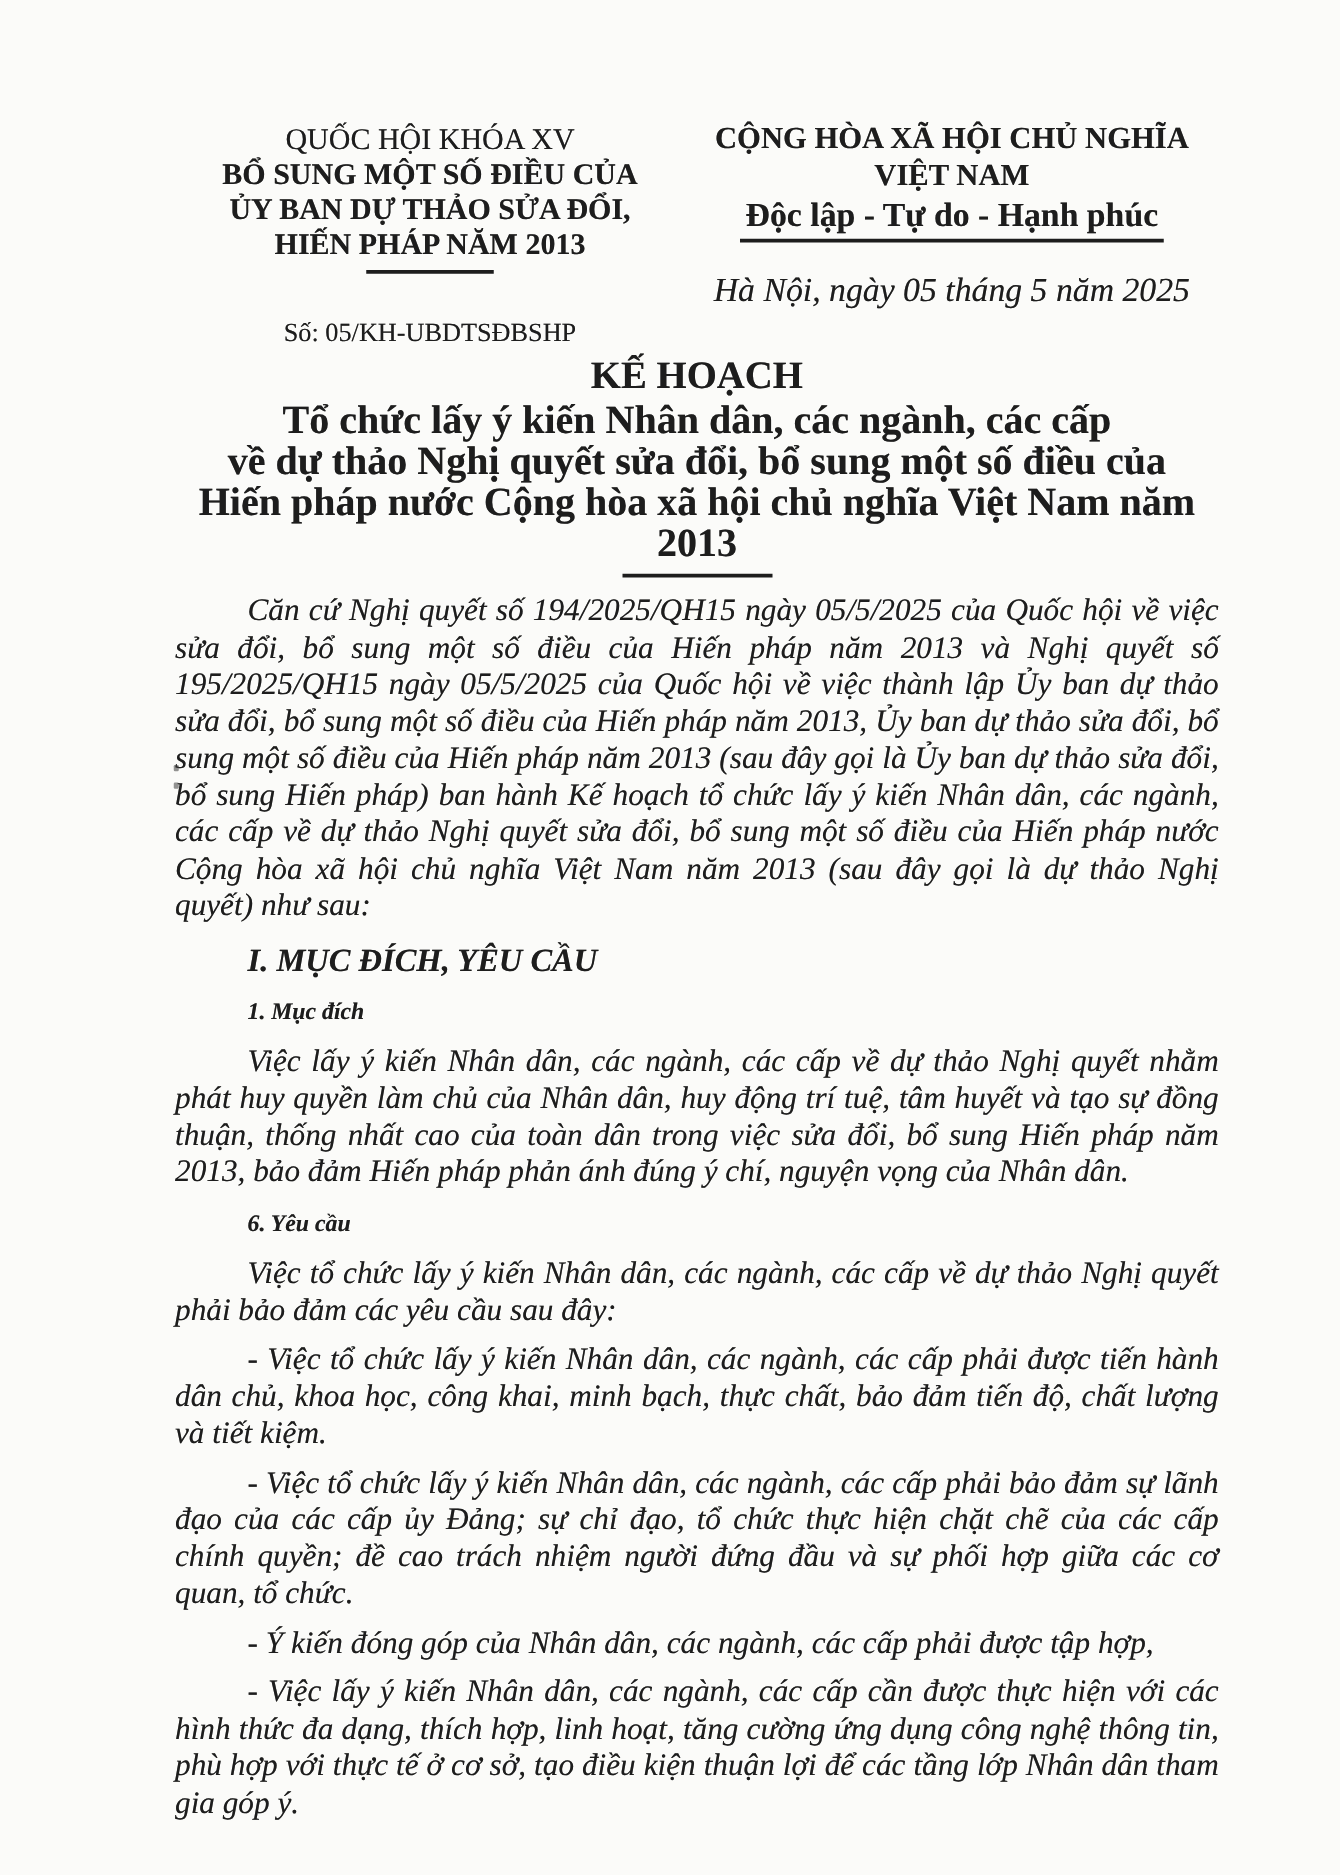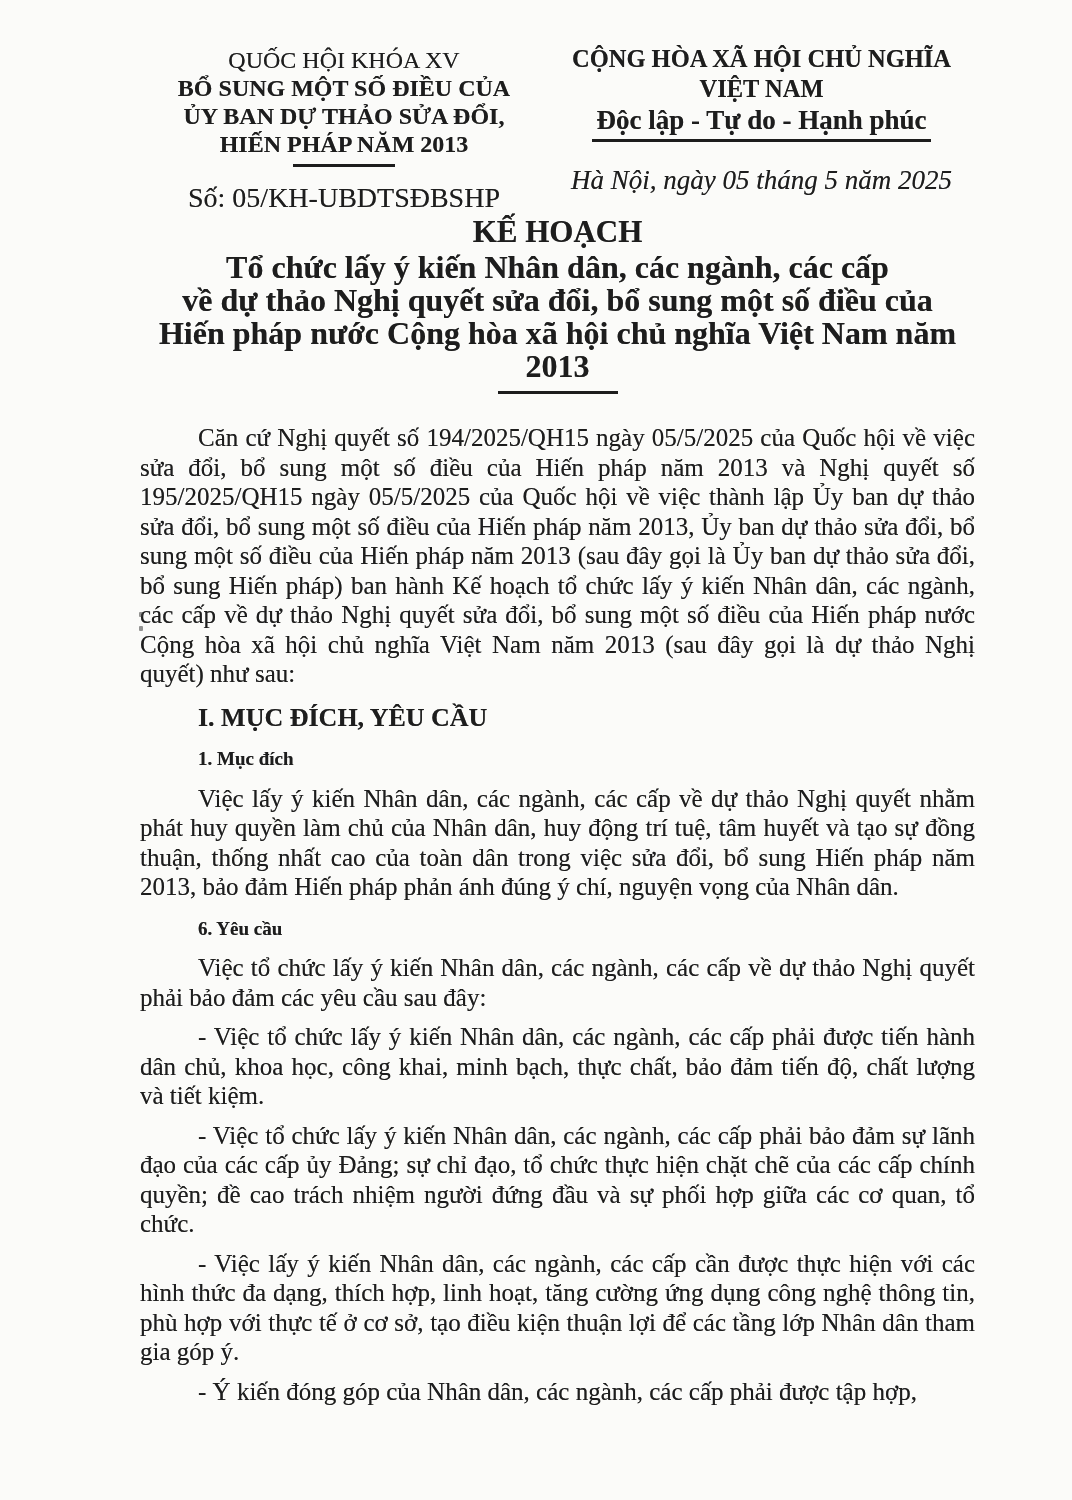--- a/index.html
+++ b/index.html
@@ -7,44 +7,44 @@
   .page {
     position:relative;
     width:1072px; height:1500px;
     margin:0 auto;
     background:#fbfbf9;
     overflow:hidden;
     font-family:"Liberation Serif","DejaVu Serif",serif;
     color:#1d1d1d;
     text-shadow:0 0 .5px rgba(20,20,20,.55);
   }
-  .content { padding:44px 97px 0 140px; }
+  .content { padding:96px 97px 0 140px; }
 
   
   .header { display:flex; align-items:flex-start; }
   .header-left { width:408px; text-align:center; padding-top:2px; }
   .hl-line1 { font-size:24px; line-height:28px; }
   .hl-bold  { font-weight:bold; font-size:24px; line-height:28px; }
   .hl-divider { width:102px; border-bottom:3px solid #1d1d1d; margin:6px auto 0; }
-  .doc-number { margin-top:16px; font-size:28px; line-height:30px; }
+  .doc-number { margin-top:32px; font-size:21px; line-height:30px; }
 
   .header-right { flex:1; text-align:center; }
   .hr-line1 { font-weight:bold; font-size:24.5px; line-height:30px; }
   .hr-motto { display:inline-block; font-weight:bold; font-size:27px; line-height:32px;
               border-bottom:3px solid #1d1d1d; padding:0 4px 3px;font-family:Liberation Serif, serif; }
   .hr-date { margin-top:22px; font-style:italic; font-size:27px; line-height:32px; }
 
   
   .title-block { text-align:center; }
   .doc-type { font-weight:bold; font-size:31px; line-height:38px; }
   .subtitle { font-weight:bold; font-size:32px; line-height:33px; }
   .title-divider { width:120px; border-bottom:3px solid #1d1d1d; margin:8px auto 0; }
 
   
-  .body-text { margin-top:29px; font-size:25px; line-height:29.5px; text-align:justify; }
+  .body-text { margin-top:12px; font-size:25px; line-height:29.5px; text-align:justify;font-style:italic; }
   .body-text p { margin:10px 0 0; text-indent:58px; }
   .sec-1 { font-weight:bold; font-size:26px; margin-top:14px !important; text-align:left; }
   .sec-2 { font-weight:bold; font-size:19px; margin-top:12px !important; text-align:left; }
 
   
   .scan-artifact { position:absolute; left:139px; top:612px; width:4px; height:26px; }
   .scan-artifact::before, .scan-artifact::after {
     content:""; position:absolute; left:0; width:4px; height:5px; background:rgba(60,60,60,.55); border-radius:1px;
   }
   .scan-artifact::before { top:0; }
@@ -87,18 +87,18 @@
 
     <div class="body-text">
       <p>Căn cứ Nghị quyết số 194/2025/QH15 ngày 05/5/2025 của Quốc hội về việc sửa đổi, bổ sung một số điều của Hiến pháp năm 2013 và Nghị quyết số 195/2025/QH15 ngày 05/5/2025 của Quốc hội về việc thành lập Ủy ban dự thảo sửa đổi, bổ sung một số điều của Hiến pháp năm 2013, Ủy ban dự thảo sửa đổi, bổ sung một số điều của Hiến pháp năm 2013 (sau đây gọi là Ủy ban dự thảo sửa đổi, bổ sung Hiến pháp) ban hành Kế hoạch tổ chức lấy ý kiến Nhân dân, các ngành, các cấp về dự thảo Nghị quyết sửa đổi, bổ sung một số điều của Hiến pháp nước Cộng hòa xã hội chủ nghĩa Việt Nam năm 2013 (sau đây gọi là dự thảo Nghị quyết) như sau:</p>
       <p class="sec-1">I. MỤC ĐÍCH, YÊU CẦU</p>
       <p class="sec-2">1. Mục đích</p>
       <p>Việc lấy ý kiến Nhân dân, các ngành, các cấp về dự thảo Nghị quyết nhằm phát huy quyền làm chủ của Nhân dân, huy động trí tuệ, tâm huyết và tạo sự đồng thuận, thống nhất cao của toàn dân trong việc sửa đổi, bổ sung Hiến pháp năm 2013, bảo đảm Hiến pháp phản ánh đúng ý chí, nguyện vọng của Nhân dân.</p>
       <p class="sec-2">6. Yêu cầu</p>
       <p>Việc tổ chức lấy ý kiến Nhân dân, các ngành, các cấp về dự thảo Nghị quyết phải bảo đảm các yêu cầu sau đây:</p>
       <p>- Việc tổ chức lấy ý kiến Nhân dân, các ngành, các cấp phải được tiến hành dân chủ, khoa học, công khai, minh bạch, thực chất, bảo đảm tiến độ, chất lượng và tiết kiệm.</p>
       <p>- Việc tổ chức lấy ý kiến Nhân dân, các ngành, các cấp phải bảo đảm sự lãnh đạo của các cấp ủy Đảng; sự chỉ đạo, tổ chức thực hiện chặt chẽ của các cấp chính quyền; đề cao trách nhiệm người đứng đầu và sự phối hợp giữa các cơ quan, tổ chức.</p>
+      <p>- Ý kiến đóng góp của Nhân dân, các ngành, các cấp phải được tập hợp,</p>
       <p>- Việc lấy ý kiến Nhân dân, các ngành, các cấp cần được thực hiện với các hình thức đa dạng, thích hợp, linh hoạt, tăng cường ứng dụng công nghệ thông tin, phù hợp với thực tế ở cơ sở, tạo điều kiện thuận lợi để các tầng lớp Nhân dân tham gia góp ý.</p>
-      <p>- Ý kiến đóng góp của Nhân dân, các ngành, các cấp phải được tập hợp,</p>
     </div>
 
   </div>
 </div>
 
 </body></html>

